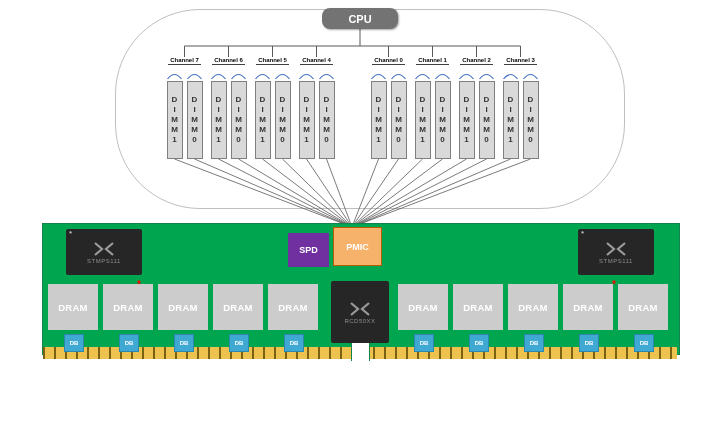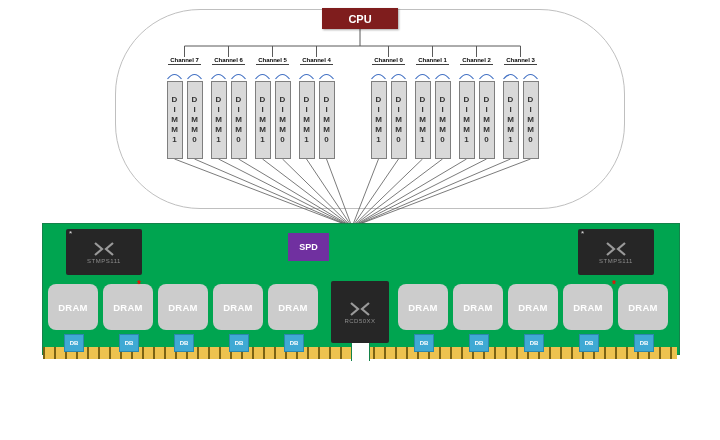--- a/index.html
+++ b/index.html
@@ -5,50 +5,50 @@
   html,body{margin:0;padding:0;background:#ffffff;font-family:"Liberation Sans",sans-serif;}
   #stage{position:relative;width:720px;height:440px;background:#ffffff;overflow:hidden;}
 
   
   .panel{position:absolute;left:115px;top:9px;width:508px;height:198px;
          border:1.5px solid #BFBFBF;border-radius:85px;background:#ffffff;}
 
   
   #wires{position:absolute;left:0;top:0;width:720px;height:440px;pointer-events:none;}
 
-  .cpu-box{position:absolute;left:322px;top:8px;width:76px;height:21px;background:#7f1d1d;
+  .cpu-box{position:absolute;left:322px;top:8px;width:76px;height:21px;background:#737373;
            color:#fff;font-weight:bold;font-size:11px;display:flex;align-items:center;justify-content:center;
-           box-shadow:1px 1px 2px rgba(0,0,0,.35);z-index:5;}
+           box-shadow:1px 1px 2px rgba(0,0,0,.35);z-index:5;border-radius:8px;}
 
   .ch{position:absolute;top:57px;width:33px;text-align:center;z-index:4;}
   .ch-label{font-size:6px;font-weight:bold;color:#000;border-bottom:1px solid #404040;padding-bottom:1px;white-space:nowrap;}
   .dimm-row{display:flex;gap:4px;justify-content:center;margin-top:16px;}
   .dimm{width:14px;height:76px;background:#D9D9D9;border:1px solid #7F7F7F;
         writing-mode:vertical-rl;text-orientation:upright;display:flex;align-items:center;justify-content:center;
         font-size:8px;font-weight:bold;color:#333;letter-spacing:1px;}
 
   
   .pcb{position:absolute;left:42px;top:223px;width:636px;height:130px;background:#00A550;border:1px solid #14824A;z-index:2;}
   .edge-strip{position:absolute;left:43px;top:347px;width:634px;height:12px;z-index:3;
               background:repeating-linear-gradient(90deg,#7A6213 0 2px,#EDC24F 2px 11px);}
   .notch{position:absolute;left:351px;top:340px;width:17px;height:21px;background:#ffffff;
          border-left:1px solid #14824A;border-right:1px solid #14824A;z-index:4;}
 
   .blackchip{position:absolute;background:#262626;border-radius:2px;z-index:4;
              display:flex;flex-direction:column;align-items:center;justify-content:center;gap:1px;}
   .blackchip .lbl{color:#8C8C8C;font-size:6px;letter-spacing:.5px;}
   .chip-star{position:absolute;top:0px;left:3px;color:#E0E0E0;font-size:8px;}
 
-  .spd{position:absolute;left:288px;top:233px;width:41px;height:28px;background:#7030A0;z-index:4;
+  .spd{position:absolute;left:288px;top:233px;width:41px;height:34px;background:#7030A0;z-index:4;
        color:#fff;font-weight:bold;font-size:9px;display:flex;align-items:center;justify-content:center;}
   .pmic{position:absolute;left:333px;top:227px;width:47px;height:37px;background:#F6B26B;border:1px solid #B45F06;z-index:4;
         color:#fff;font-weight:bold;font-size:9px;display:flex;align-items:center;justify-content:center;}
 
   .dram{position:absolute;top:284px;width:50px;height:46px;background:#CCCCCC;z-index:4;
-        color:#fff;font-weight:bold;font-size:9.5px;display:flex;align-items:center;justify-content:center;letter-spacing:.3px;border-radius:8px;}
+        color:#fff;font-weight:bold;font-size:9.5px;display:flex;align-items:center;justify-content:center;letter-spacing:.3px;}
   .db{position:absolute;top:334px;width:18px;height:16px;background:#3FA9D4;border:1px solid #2C87AD;z-index:4;
       color:#fff;font-weight:bold;font-size:6px;display:flex;align-items:center;justify-content:center;}
 
   .red-mark{position:absolute;color:#FF0000;font-size:10px;font-weight:bold;z-index:5;line-height:6px;}
 
   .caption-box{position:absolute;left:294px;top:386px;width:134px;height:34px;background:#C00000;
                color:#fff;font-weight:bold;font-size:10.5px;display:flex;align-items:center;justify-content:center;
                box-shadow:2px 2px 3px rgba(0,0,0,.3);border-radius:2px;}
 </style>
 </head>
@@ -175,20 +175,21 @@
   </div>
   <div class="blackchip" style="left:578px;top:229px;width:76px;height:46px;">
     <span class="chip-star">*</span>
     <svg width="24" height="16" viewBox="0 0 24 16">
       <path d="M3 2 L10 8 L3 14 M21 2 L14 8 L21 14" stroke="#9A9A9A" stroke-width="2.2" fill="none"></path>
     </svg>
     <span class="lbl">STMPS111</span>
   </div>
 
   <div class="spd">SPD</div>
+  <div class="pmic">PMIC</div>
 
   <div class="blackchip" style="left:331px;top:281px;width:58px;height:62px;">
     <svg width="24" height="16" viewBox="0 0 24 16">
       <path d="M3 2 L10 8 L3 14 M21 2 L14 8 L21 14" stroke="#9A9A9A" stroke-width="2.2" fill="none"></path>
     </svg>
     <span class="lbl">RCD50XX</span>
   </div>
 
   <div class="dram" style="left:48px">DRAM</div>
   <div class="dram" style="left:103px">DRAM</div>

